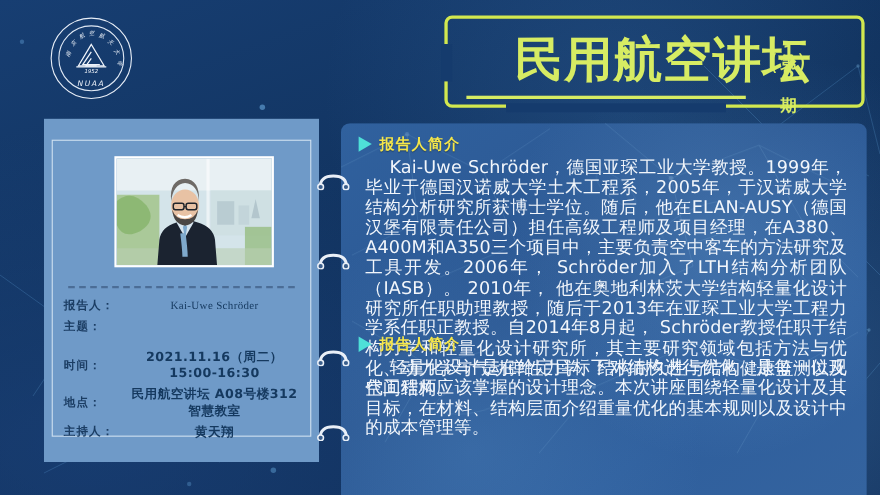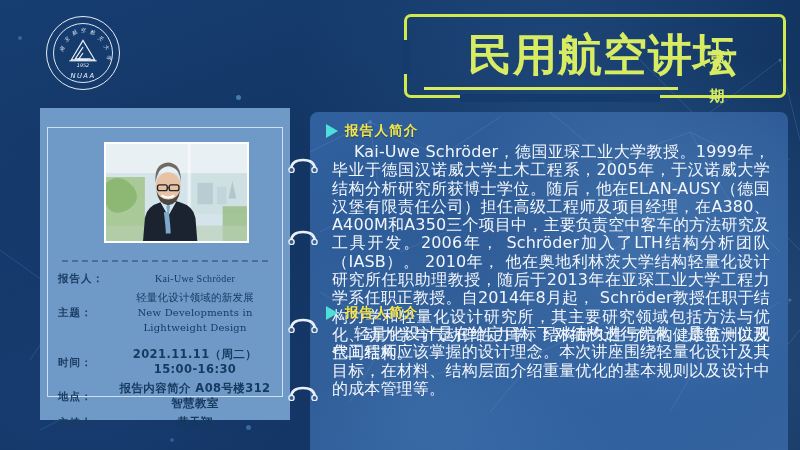--- a/index.html
+++ b/index.html
@@ -269,32 +269,28 @@
 
       <div id="fields">
         <div class="field">
           <div class="f-label">报告人：</div>
           <div class="f-value serifen">
             <span>Kai-Uwe Schröder</span>
           </div>
         </div>
         <div class="field">
           <div class="f-label">主题：</div>
-          <div class="f-value">
-            <span>轻量化设计领域的新发展</span>
-            <span class="f-sub serifen" style="font-family:'DejaVu Serif',serif;">New Developments in Lightweight Design</span>
-          </div>
         </div>
         <div class="field" style="margin-top:12px;">
           <div class="f-label">时间：</div>
-          <div class="f-value big">2021.11.11（周二）15:00-16:30</div>
+          <div class="f-value big">2021.11.16（周二）15:00-16:30</div>
         </div>
         <div class="field">
           <div class="f-label">地点：</div>
-          <div class="f-value big">报告内容简介 A08号楼312智慧教室</div>
+          <div class="f-value big">民用航空讲坛 A08号楼312智慧教室</div>
         </div>
         <div class="field" style="margin-top:3px;">
           <div class="f-label">主持人：</div>
           <div class="f-value big">黄天翔</div>
         </div>
       </div>
 
     </div>
   </div>
 

